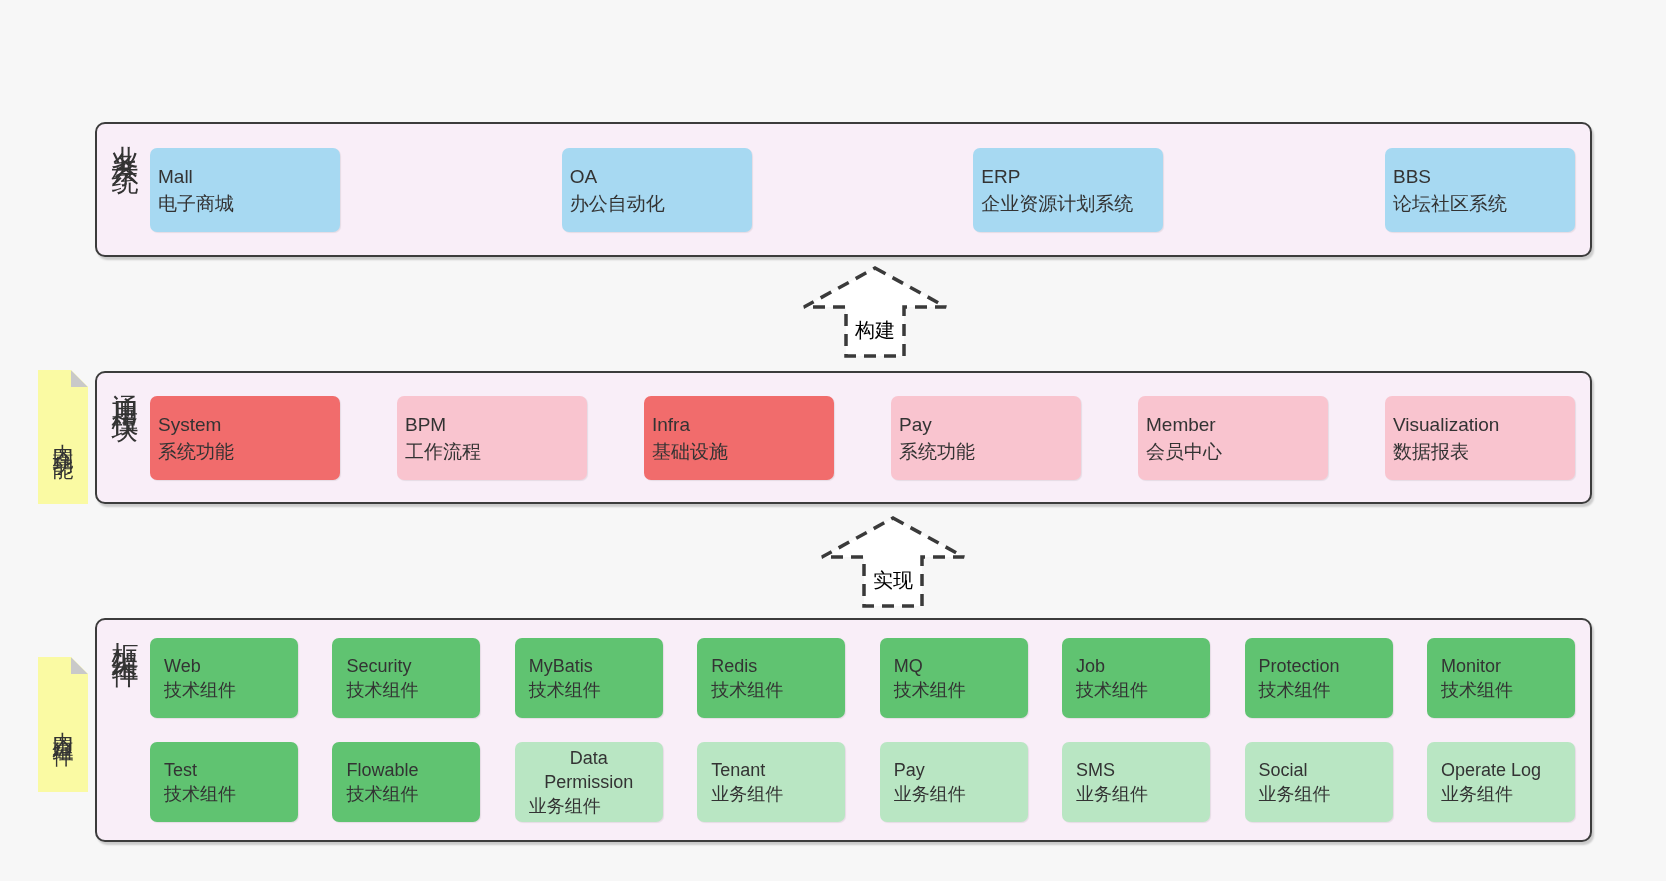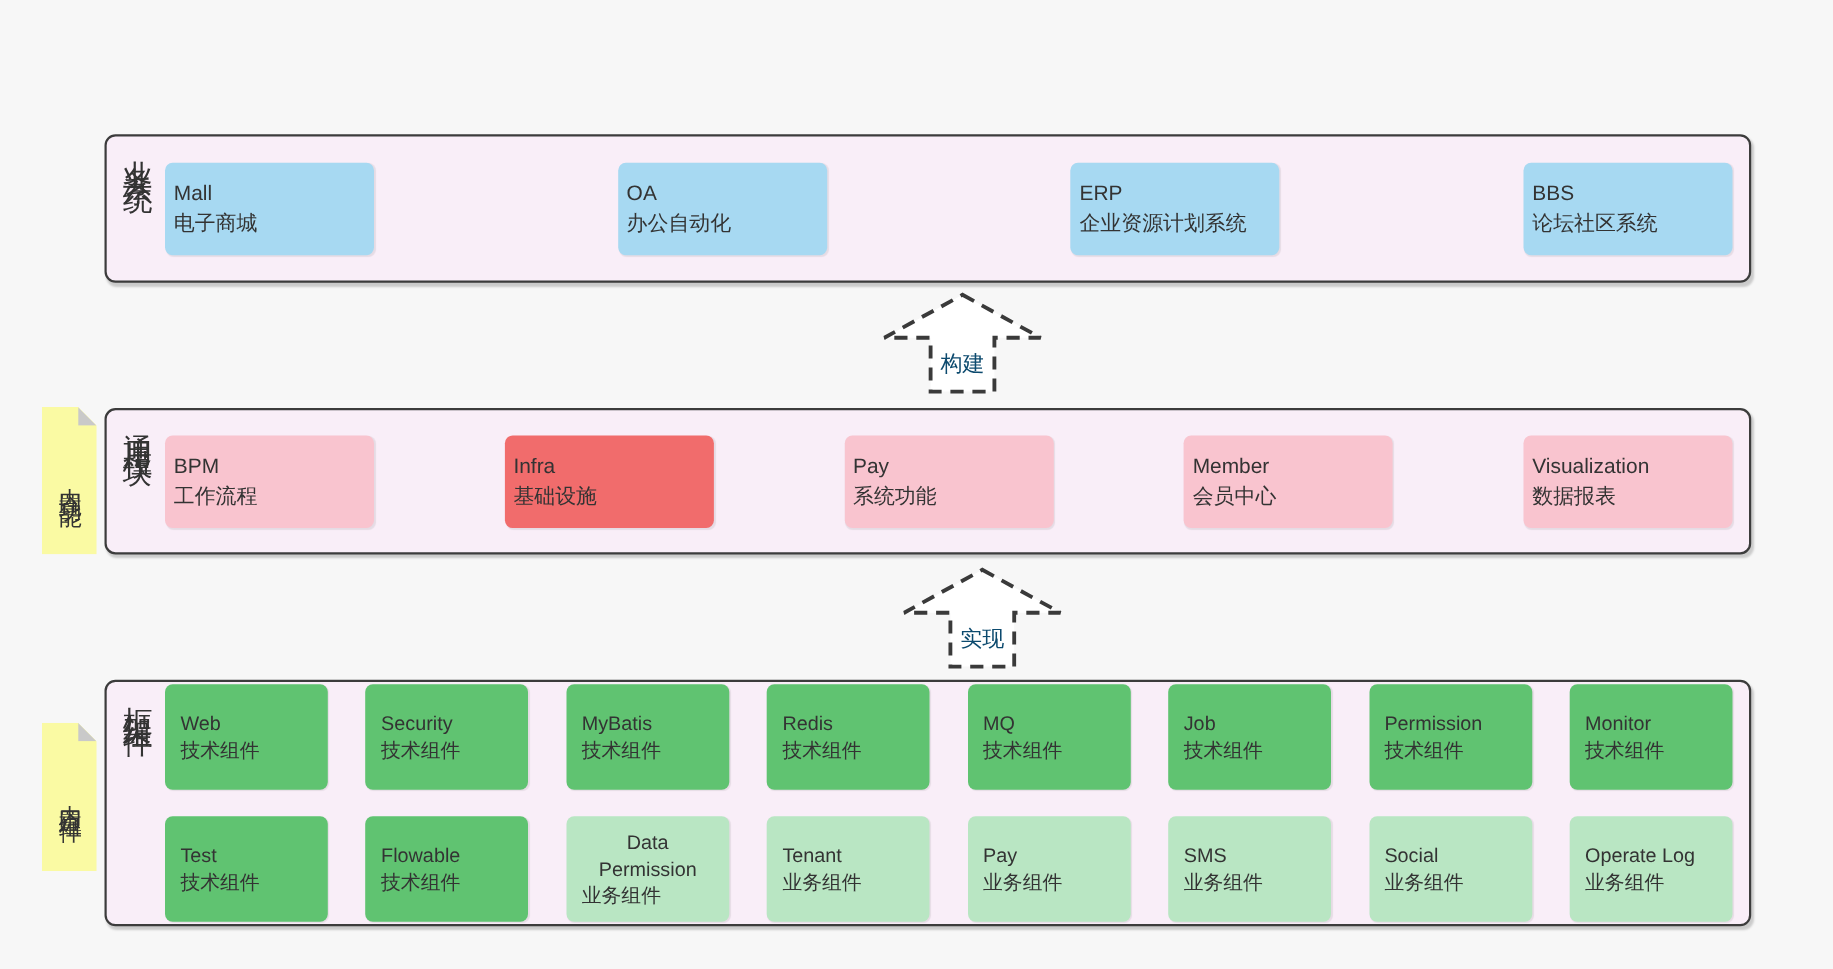--- a/index.html
+++ b/index.html
@@ -44,21 +44,21 @@
   .box{
     width:190px;height:84px;
     border-radius:7px;
     display:flex;flex-direction:column;align-items:flex-start;justify-content:center;
     text-align:center;
     font-size:19px;line-height:27px;color:#333;
     box-shadow:1px 1px 1px rgba(0,0,0,0.08);
     box-sizing:border-box;
     padding:0 8px;
   }
-  .layer-3 .box{width:148px;height:96px;font-size:18px;line-height:24px;padding:0 14px;}
+  .layer-3 .box{width:148px;height:80px;font-size:18px;line-height:24px;padding:0 14px;}
 
   .v-blue{background:#a7d9f2;}
   .v-red{background:#f16c6c;}
   .v-pink{background:#f9c4cf;}
   .v-green{background:#60c371;}
   .v-light-green{background:#b9e6c3;}
 
   
   .note{
     position:absolute;left:38px;width:50px;
@@ -78,21 +78,21 @@
     font-size:21px;letter-spacing:5px;color:#333;
   }
 
   
   .arrow{position:absolute;width:150px;height:95px;}
   .arrow-1{left:800px;top:265px;}
   .arrow-2{left:818px;top:515px;}
   .arrow svg{position:absolute;left:0;top:0;}
   .arrow-label{
     position:absolute;top:52px;left:0;width:100%;
-    text-align:center;font-size:20px;color:#0c4a6e;
+    text-align:center;font-size:20px;color:#000000;
   }
 </style>
 </head>
 <body>
 
 <div class="canvas">
 
   <div class="layer layer-1">
     <div class="vlabel">业务系统</div>
     <div class="rows">
@@ -126,20 +126,24 @@
 
   <div class="note note-1">
     <div class="fold"></div>
     <div class="note-text">内置功能</div>
   </div>
 
   <div class="layer layer-2">
     <div class="vlabel">通用模块</div>
     <div class="rows">
         <div class="row">
+          <div class="box v-red">
+    <div class="box-title">System</div>
+    <div class="box-sub">系统功能</div>
+  </div>
           <div class="box v-pink">
     <div class="box-title">BPM</div>
     <div class="box-sub">工作流程</div>
   </div>
           <div class="box v-red">
     <div class="box-title">Infra</div>
     <div class="box-sub">基础设施</div>
   </div>
           <div class="box v-pink">
     <div class="box-title">Pay</div>
@@ -191,21 +195,21 @@
   </div>
           <div class="box v-green">
     <div class="box-title">MQ</div>
     <div class="box-sub">技术组件</div>
   </div>
           <div class="box v-green">
     <div class="box-title">Job</div>
     <div class="box-sub">技术组件</div>
   </div>
           <div class="box v-green">
-    <div class="box-title">Permission</div>
+    <div class="box-title">Protection</div>
     <div class="box-sub">技术组件</div>
   </div>
           <div class="box v-green">
     <div class="box-title">Monitor</div>
     <div class="box-sub">技术组件</div>
   </div>
         </div>
         <div class="row">
           <div class="box v-green">
     <div class="box-title">Test</div>

